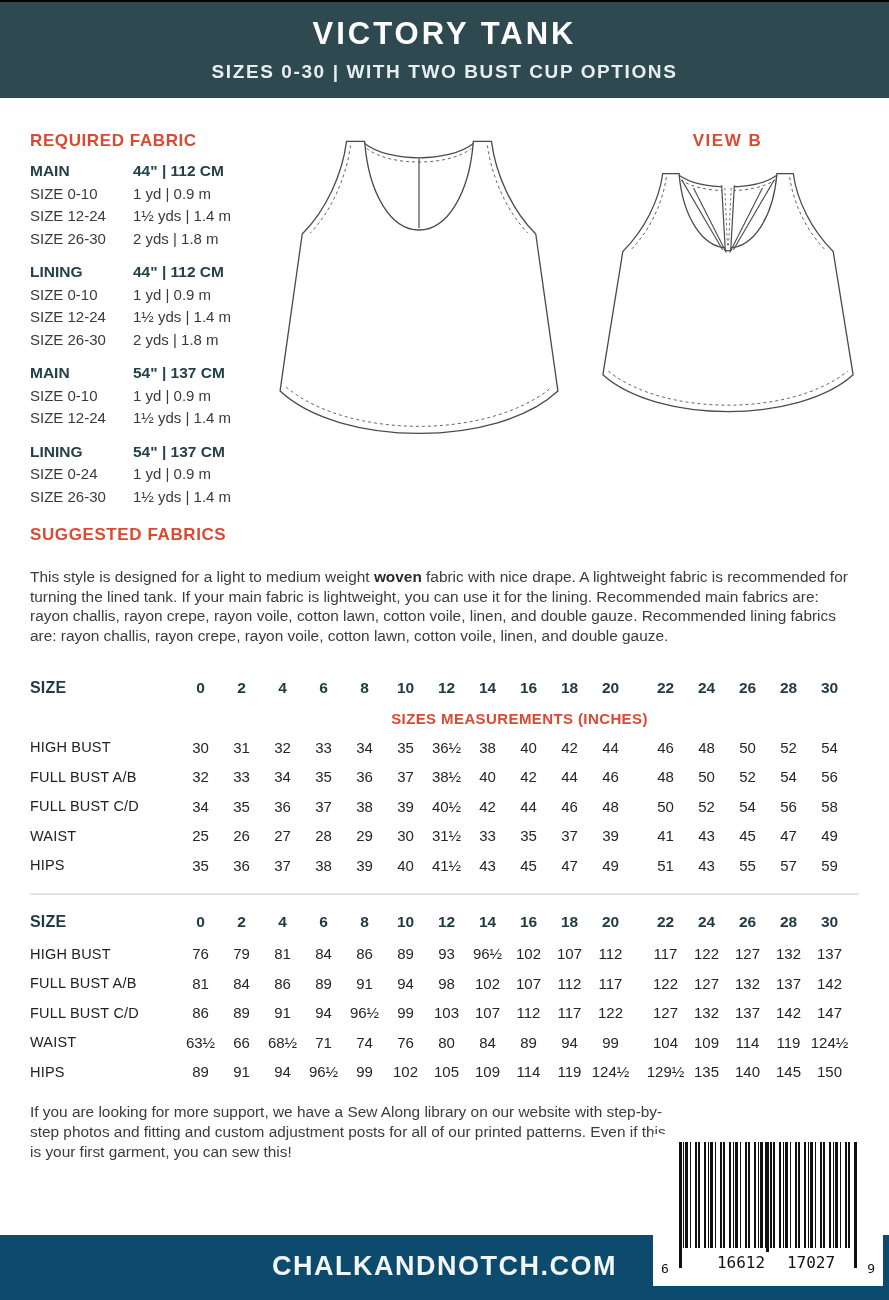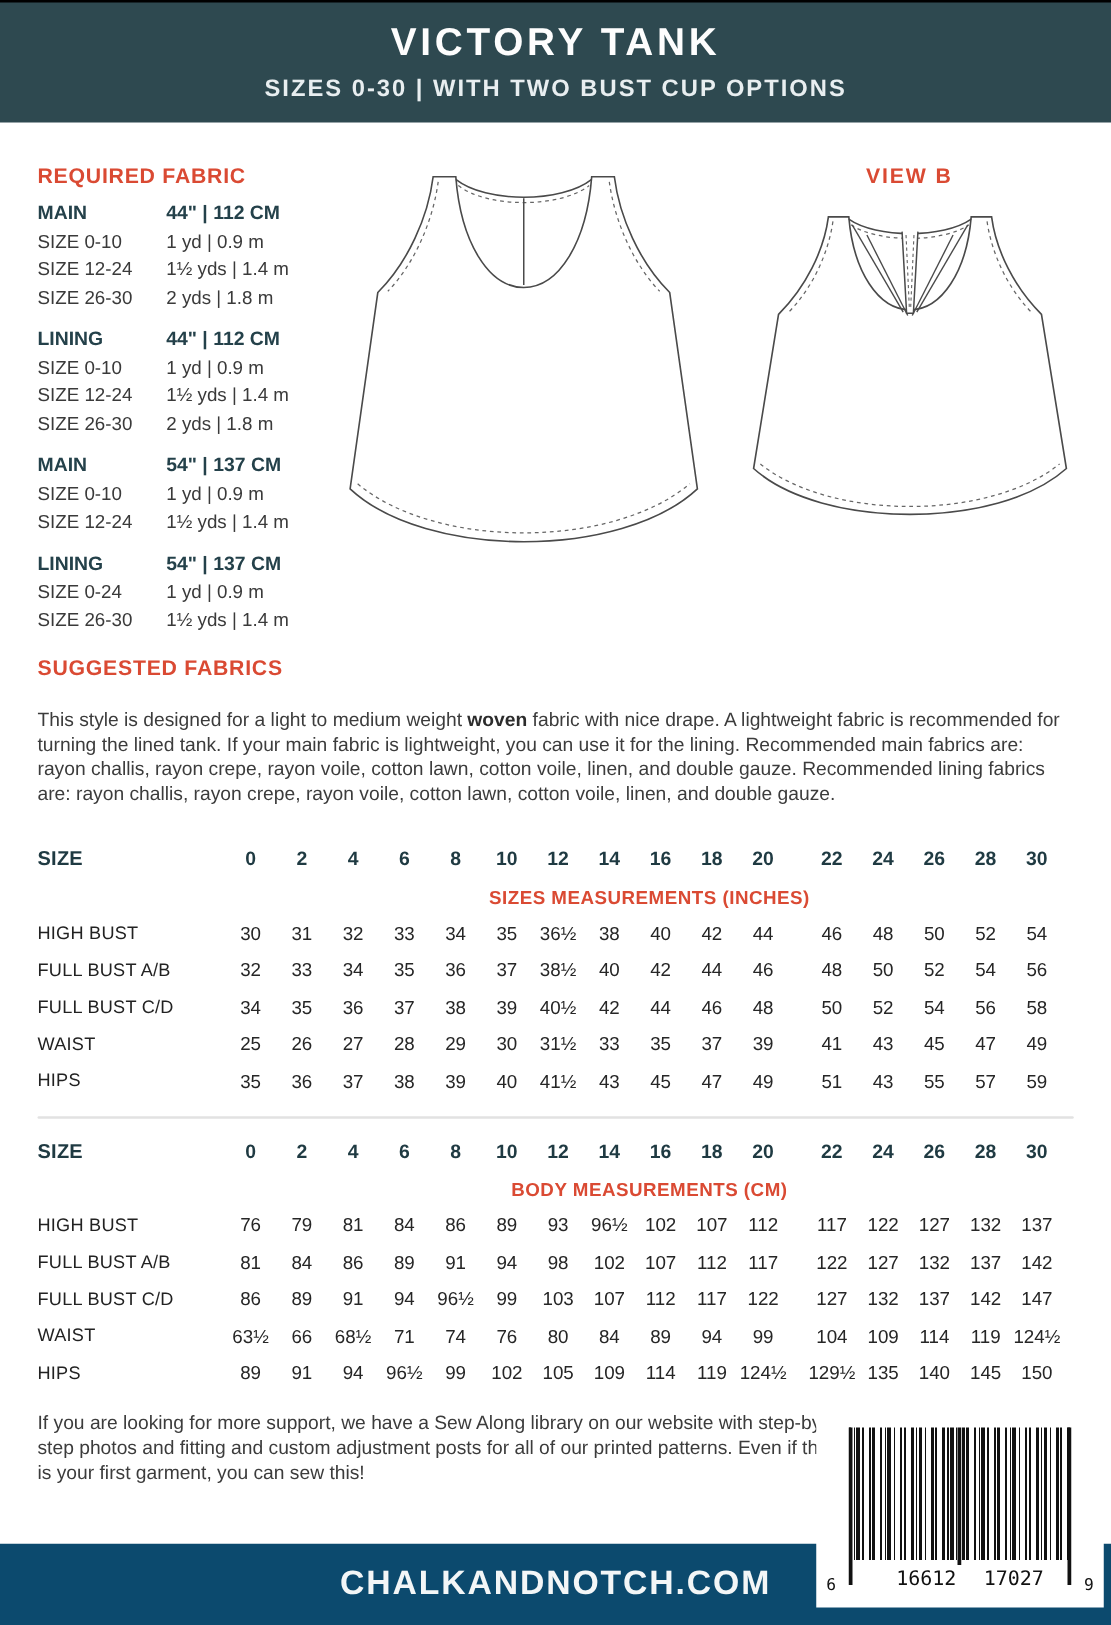--- a/index.html
+++ b/index.html
@@ -337,24 +337,20 @@
             <span class="st-cell">14</span>
             <span class="st-cell">16</span>
             <span class="st-cell">18</span>
             <span class="st-cell">20</span>
             <span class="st-cell st-gap">22</span>
             <span class="st-cell">24</span>
             <span class="st-cell">26</span>
             <span class="st-cell">28</span>
             <span class="st-cell">30</span>
           </div>
-          <div class="st-row st-unit">
-            <span class="st-label"></span>
-            <span class="st-unit-text">BODY MEASUREMENTS (CM)</span>
-          </div>
           <div class="st-row">
             <span class="st-label">HIGH BUST</span>
             <span class="st-cell">76</span>
             <span class="st-cell">79</span>
             <span class="st-cell">81</span>
             <span class="st-cell">84</span>
             <span class="st-cell">86</span>
             <span class="st-cell">89</span>
             <span class="st-cell">93</span>
             <span class="st-cell">96½</span>

